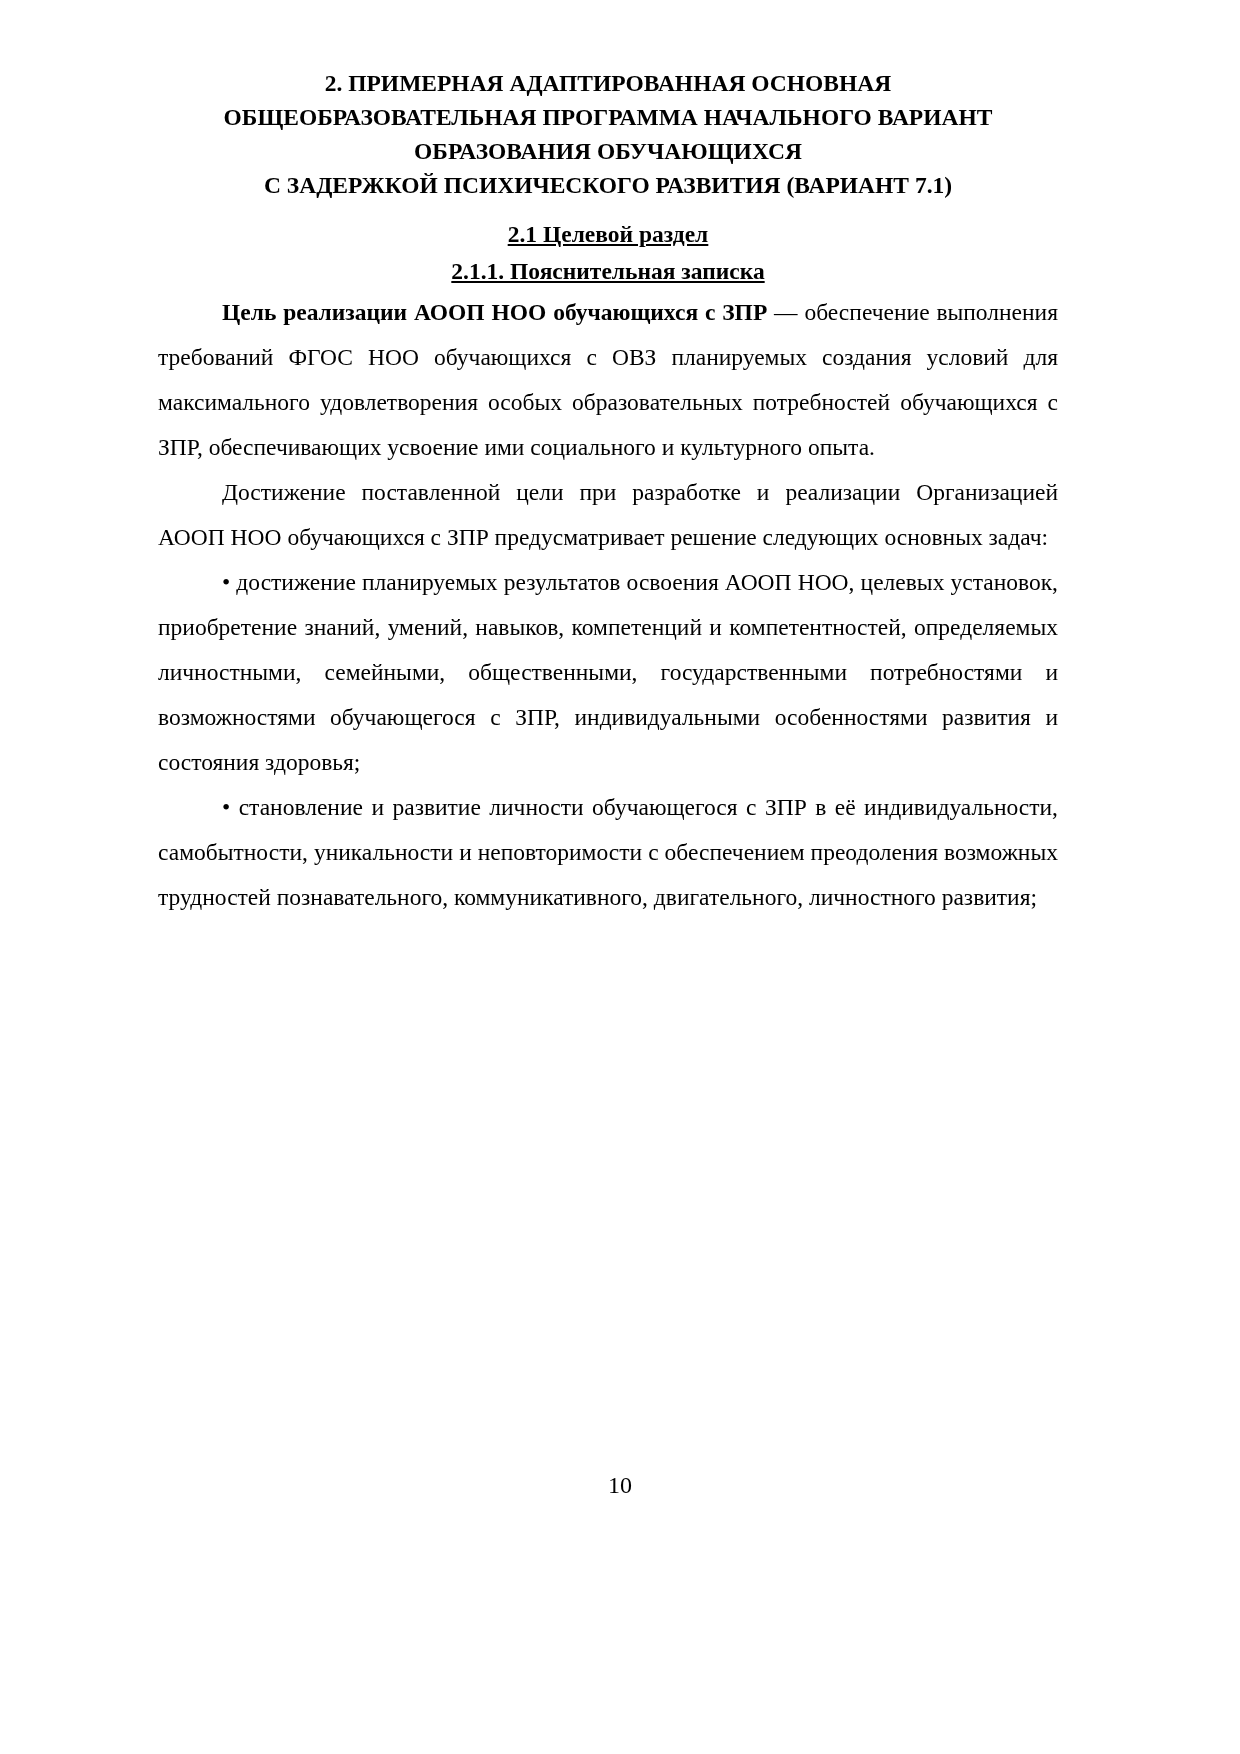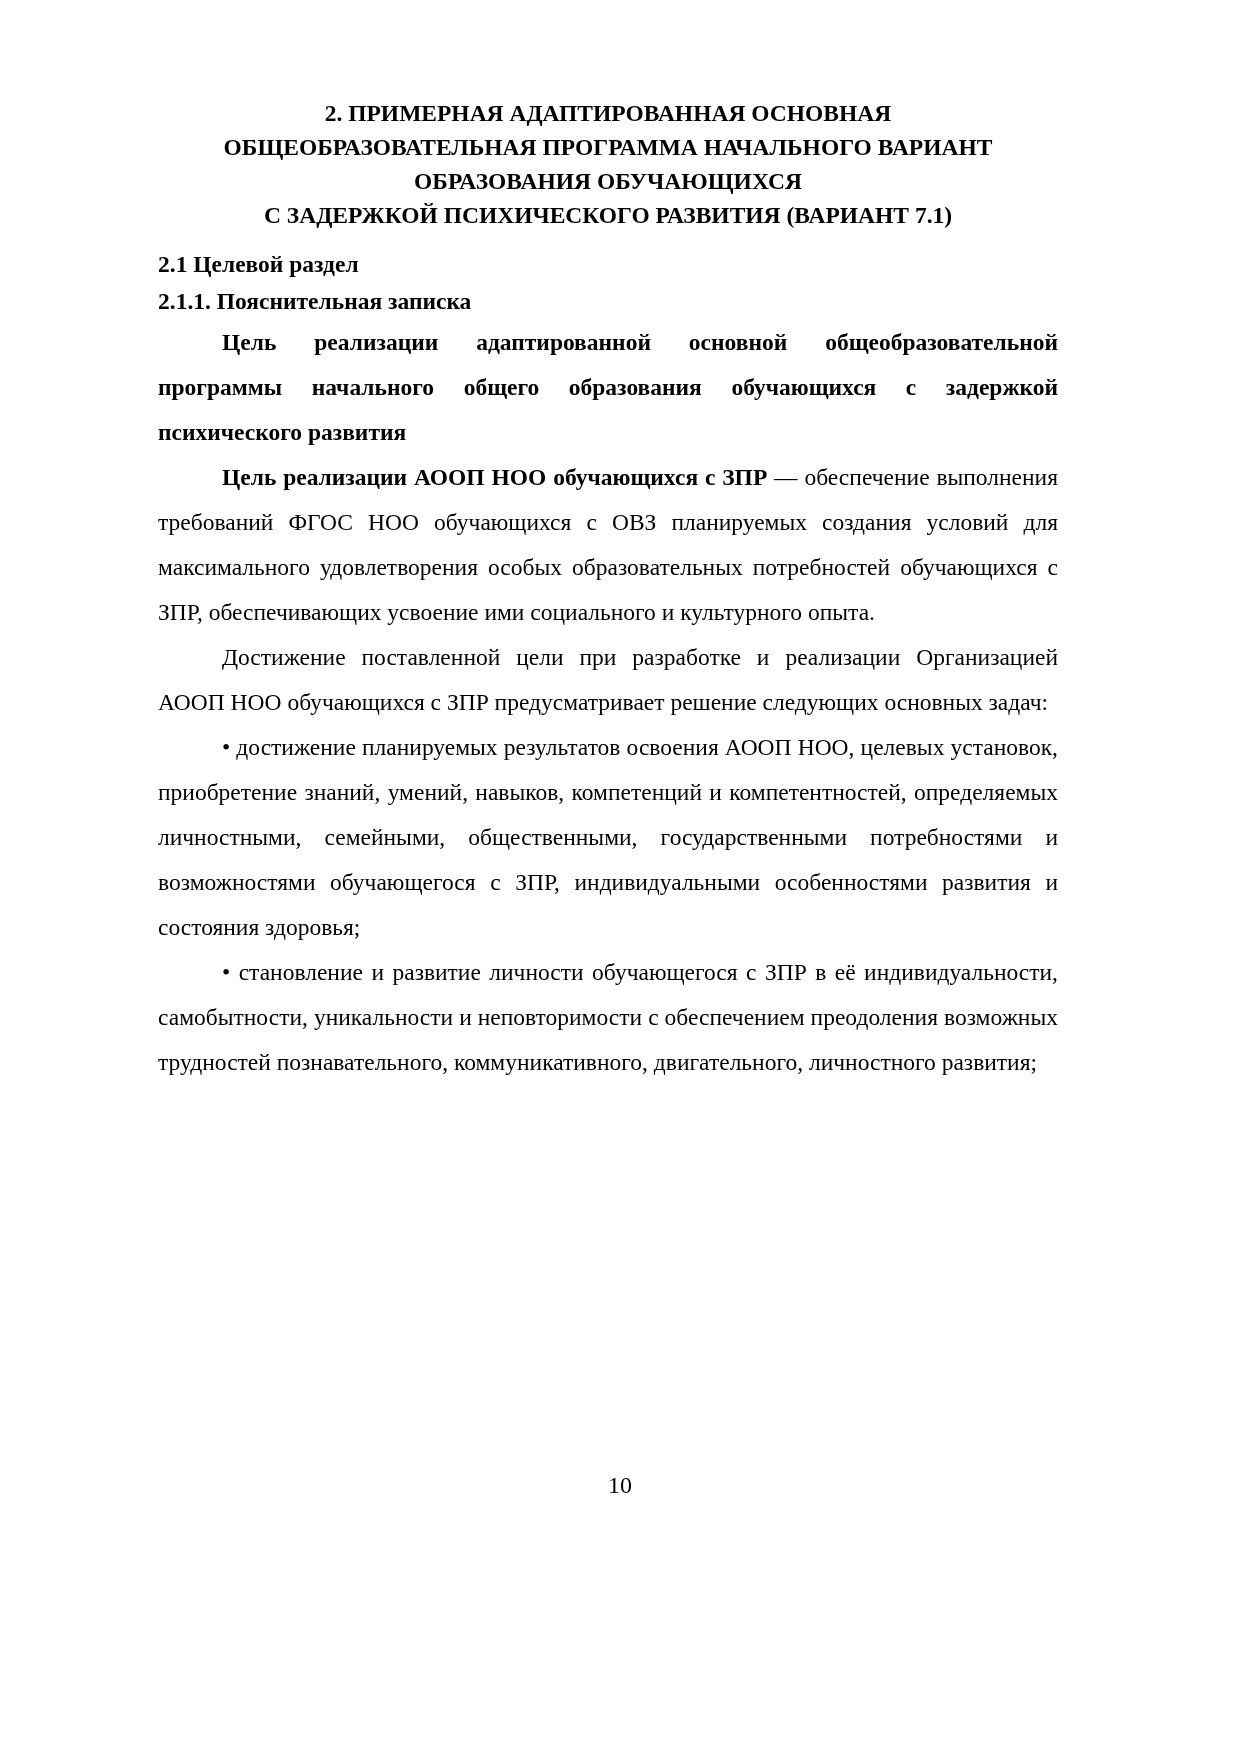--- a/index.html
+++ b/index.html
@@ -16,36 +16,37 @@
     overflow: hidden;
   }
   .page {
     position: absolute;
     left: 0; top: 0;
     width: 1240px;
     height: 1754px;
     background: #ffffff;
   }
   .content {
-    padding: 96px 182px 0 158px;
+    padding: 66px 182px 0 158px;
   }
   .block {
     font-size: 23.5px;
     margin: 0;
   }
   .block.title {
     text-align: center;
     font-weight: bold;
     line-height: 34px;
     margin-bottom: 14px;
   }
   .block.heading {
-    text-align: left;
+    text-align: center;
     font-weight: bold;
     line-height: 37px;
+    text-decoration: underline;
   }
   .block.paragraph {
     text-align: justify;
     text-indent: 64px;
     line-height: 45px;
   }
   .run-bold {
     font-weight: bold;
   }
   .footer {
@@ -64,20 +65,19 @@
 <div class="page">
   <div class="content">
       <div class="block title">
         <div>2. ПРИМЕРНАЯ АДАПТИРОВАННАЯ ОСНОВНАЯ</div>
         <div>ОБЩЕОБРАЗОВАТЕЛЬНАЯ ПРОГРАММА НАЧАЛЬНОГО ВАРИАНТ</div>
         <div>ОБРАЗОВАНИЯ ОБУЧАЮЩИХСЯ</div>
         <div>С ЗАДЕРЖКОЙ ПСИХИЧЕСКОГО РАЗВИТИЯ (ВАРИАНТ 7.1)</div>
       </div>
       <div class="block heading"><span class="run-bold">2.1 Целевой раздел</span></div>
       <div class="block heading"><span class="run-bold">2.1.1. Пояснительная записка</span></div>
-      <div class="block paragraph"><span class="run-bold">Цель реализации адаптированной основной общеобразовательной программы начального общего образования обучающихся с задержкой психического развития</span></div>
       <div class="block paragraph"><span class="run-bold">Цель реализации АООП НОО обучающихся с ЗПР</span><span> — обеспечение выполнения требований ФГОС НОО обучающихся с ОВЗ планируемых создания условий для максимального удовлетворения особых образовательных потребностей обучающихся с ЗПР, обеспечивающих усвоение ими социального и культурного опыта.</span></div>
       <div class="block paragraph"><span>Достижение поставленной цели при разработке и реализации Организацией АООП НОО обучающихся с ЗПР предусматривает решение следующих основных задач:</span></div>
       <div class="block paragraph"><span>• </span><span>достижение планируемых результатов освоения АООП НОО, целевых установок, приобретение знаний, умений, навыков, компетенций и компетентностей, определяемых личностными, семейными, общественными, государственными потребностями и возможностями обучающегося с ЗПР, индивидуальными особенностями развития и состояния здоровья;</span></div>
       <div class="block paragraph"><span>• </span><span>становление и развитие личности обучающегося с ЗПР в её индивидуальности, самобытности, уникальности и неповторимости с обеспечением преодоления возможных трудностей познавательного, коммуникативного, двигательного, личностного развития;</span></div>
     </div>
   <div class="footer">10</div>
 </div>
 
 </body></html>

